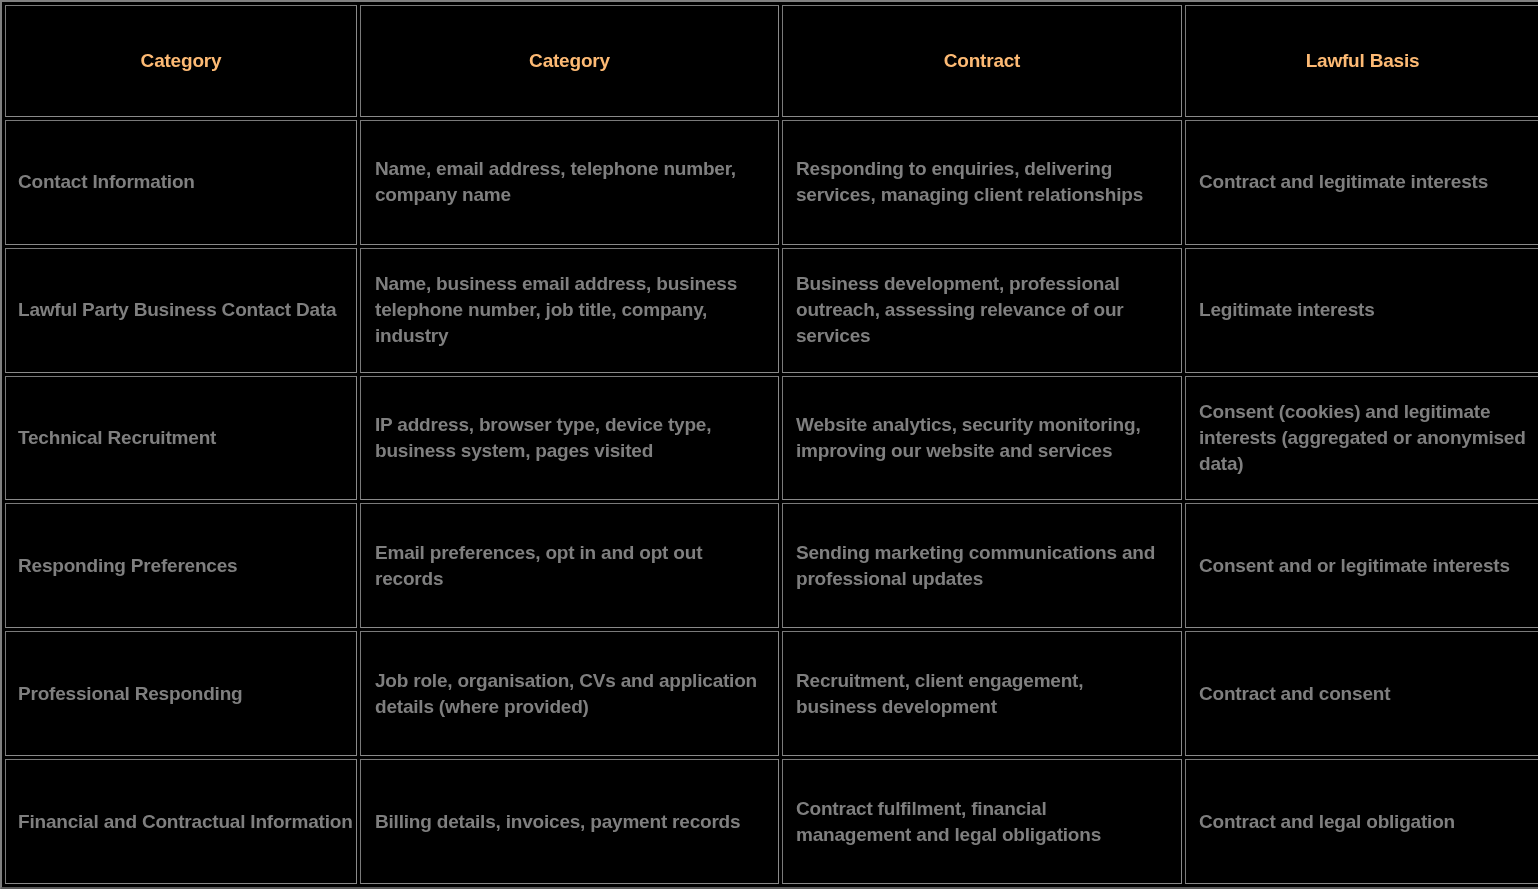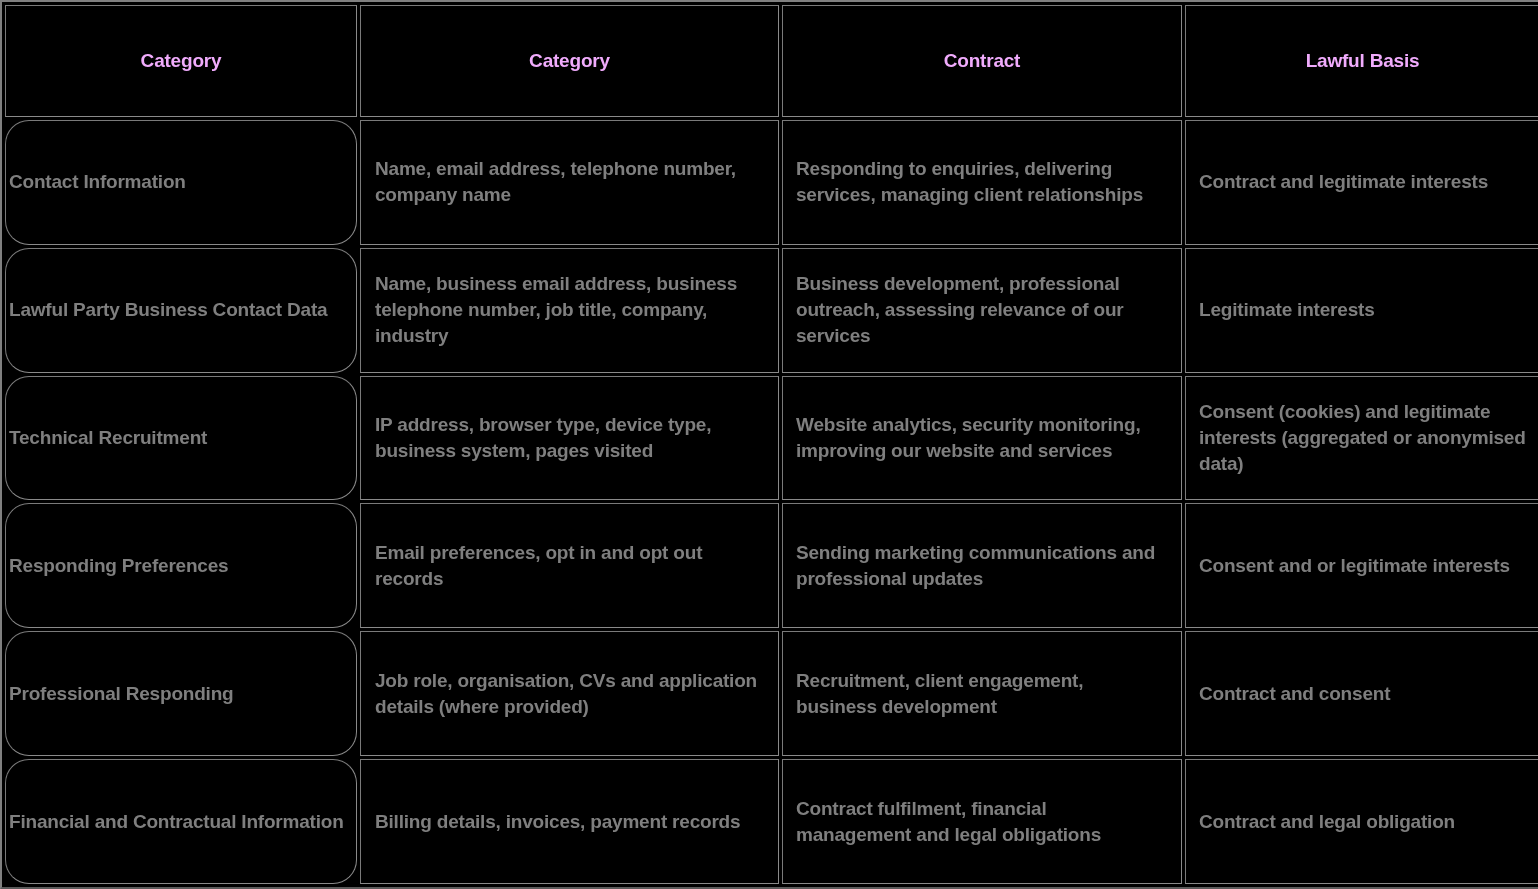--- a/index.html
+++ b/index.html
@@ -39,30 +39,29 @@
       vertical-align: middle;
       padding: 6px 13px 6px 13px;
       line-height: 26px;
       height: 112px;
       box-sizing: border-box;
       overflow: hidden;
     }
     .data-table th {
       text-align: center;
       font-weight: 700;
-      color: #f0abfc;
+      color: #fdba74;
     }
     .data-table td {
       text-align: left;
     }
     .data-table td.cat-cell {
-      padding-left: 3px;
+      padding-left: 12px;
       padding-right: 2px;
       white-space: nowrap;
-      border-radius: 24px;
     }
     .data-table td.ex-cell { padding-left: 14px; padding-right: 4px; }
     .data-table td.purpose-cell { padding-left: 13px; padding-right: 22px; }
     .data-table td.basis-cell { padding-left: 13px; padding-right: 8px; }
     .col-1 { width: 352px; }
     .col-2 { width: 419px; }
     .col-3 { width: 400px; }
     .col-4 { width: 355px; }
   </style>
 </head>

